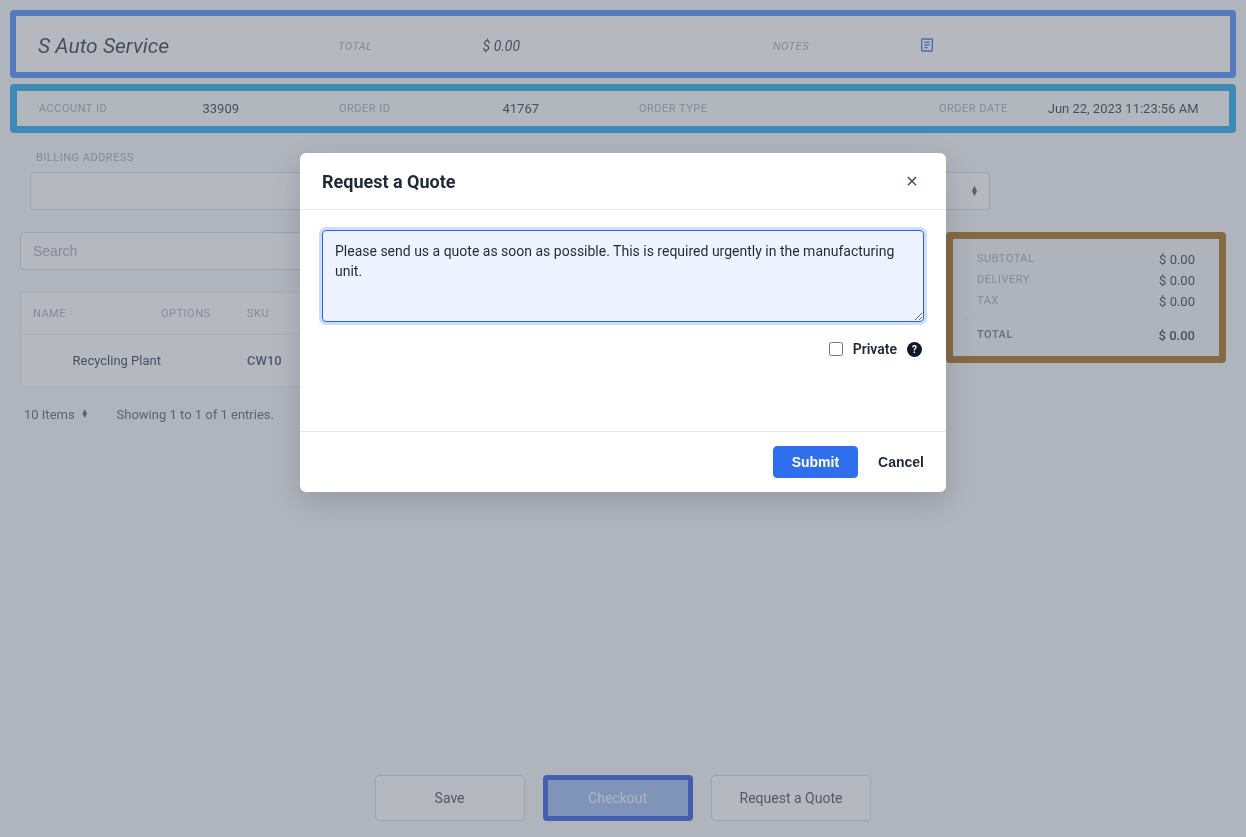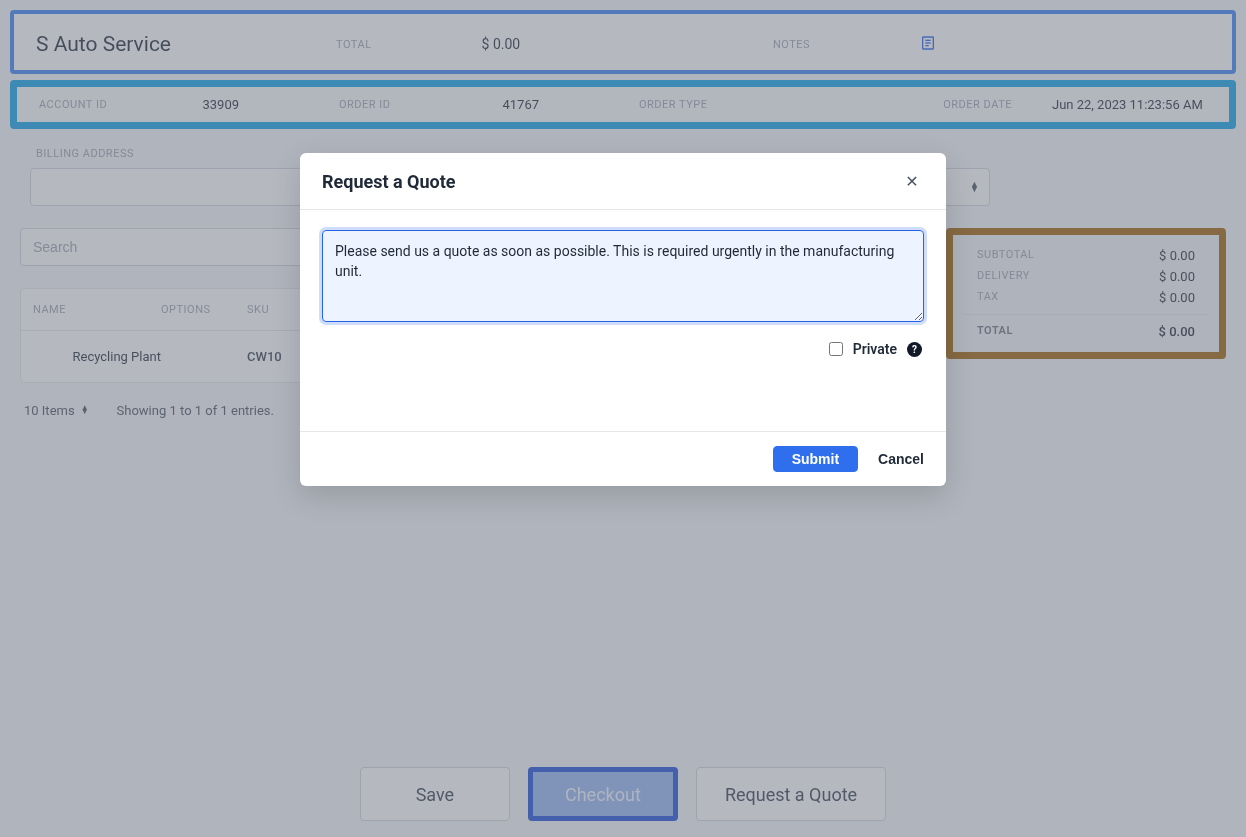--- a/index.html
+++ b/index.html
@@ -14,22 +14,23 @@
     position: relative;
     overflow: hidden;
   }
 
   .page {
     padding: 10px;
   }
 
   .card {
     background: #ffffff;
-    border: 4px solid #3b82f6;
-    border-radius: 4px;
+    border: 6px solid #3b82f6;
+    border-radius: 4px;
+    font-style: italic;
   }
 
   
   .header-card {
     padding: 18px 22px 14px 22px;
     margin-bottom: 6px;
   }
   .header-row1 {
     display: flex;
     align-items: center;
@@ -67,21 +68,21 @@
     display: flex;
     align-items: center;
     margin-bottom: 18px;
   }
   .sub-col { display: flex; align-items: center; }
   .sub-col .hdr-label { margin-right: 0; }
   .sub-col .hdr-value { font-size: 13px; }
   .sub-col1 { flex: 0 0 300px; justify-content: space-between; padding-right: 100px;}
   .sub-col2 { flex: 0 0 300px; justify-content: space-between; padding-right: 100px;}
   .sub-col3 { flex: 0 0 300px; }
-  .sub-col4 { flex: 1; justify-content: center; gap: 40px; }
+  .sub-col4 { flex: 1; justify-content: flex-start; gap: 40px; }
 
   
   .section-label {
     font-size: 11px;
     letter-spacing: 0.5px;
     color: #9ca3af;
     text-transform: uppercase;
     padding: 0 0 8px 26px;
   }
   .billing-select {
@@ -217,24 +218,24 @@
   
   .actions-bar {
     position: absolute;
     bottom: 16px;
     left: 0; right: 0;
     display: flex;
     justify-content: center;
     gap: 18px;
   }
   .btn {
-    height: 54px;
+    height: 46px;
     padding: 0 28px;
     border-radius: 4px;
-    font-size: 18px;
+    font-size: 14px;
     display: inline-flex;
     align-items: center;
     justify-content: center;
     cursor: pointer;
     min-width: 150px;
     margin-top: 8px;
   }
   .btn-outline {
     background: #fff;
     border: 1px solid #d1d5db;
@@ -330,21 +331,21 @@
     display: flex;
     justify-content: flex-end;
     gap: 20px;
     align-items: center;
     margin-top: 60px;
   }
   .btn-submit {
     background: #2f6fed;
     border: 1px solid #2f6fed;
     color: #fff;
-    height: 26px;
+    height: 32px;
     padding: 0 18px;
     border-radius: 4px;
     font-size: 14px;
     font-weight: 600;
     cursor: pointer;
   }
   .btn-cancel {
     background: none;
     border: none;
     font-size: 14px;

